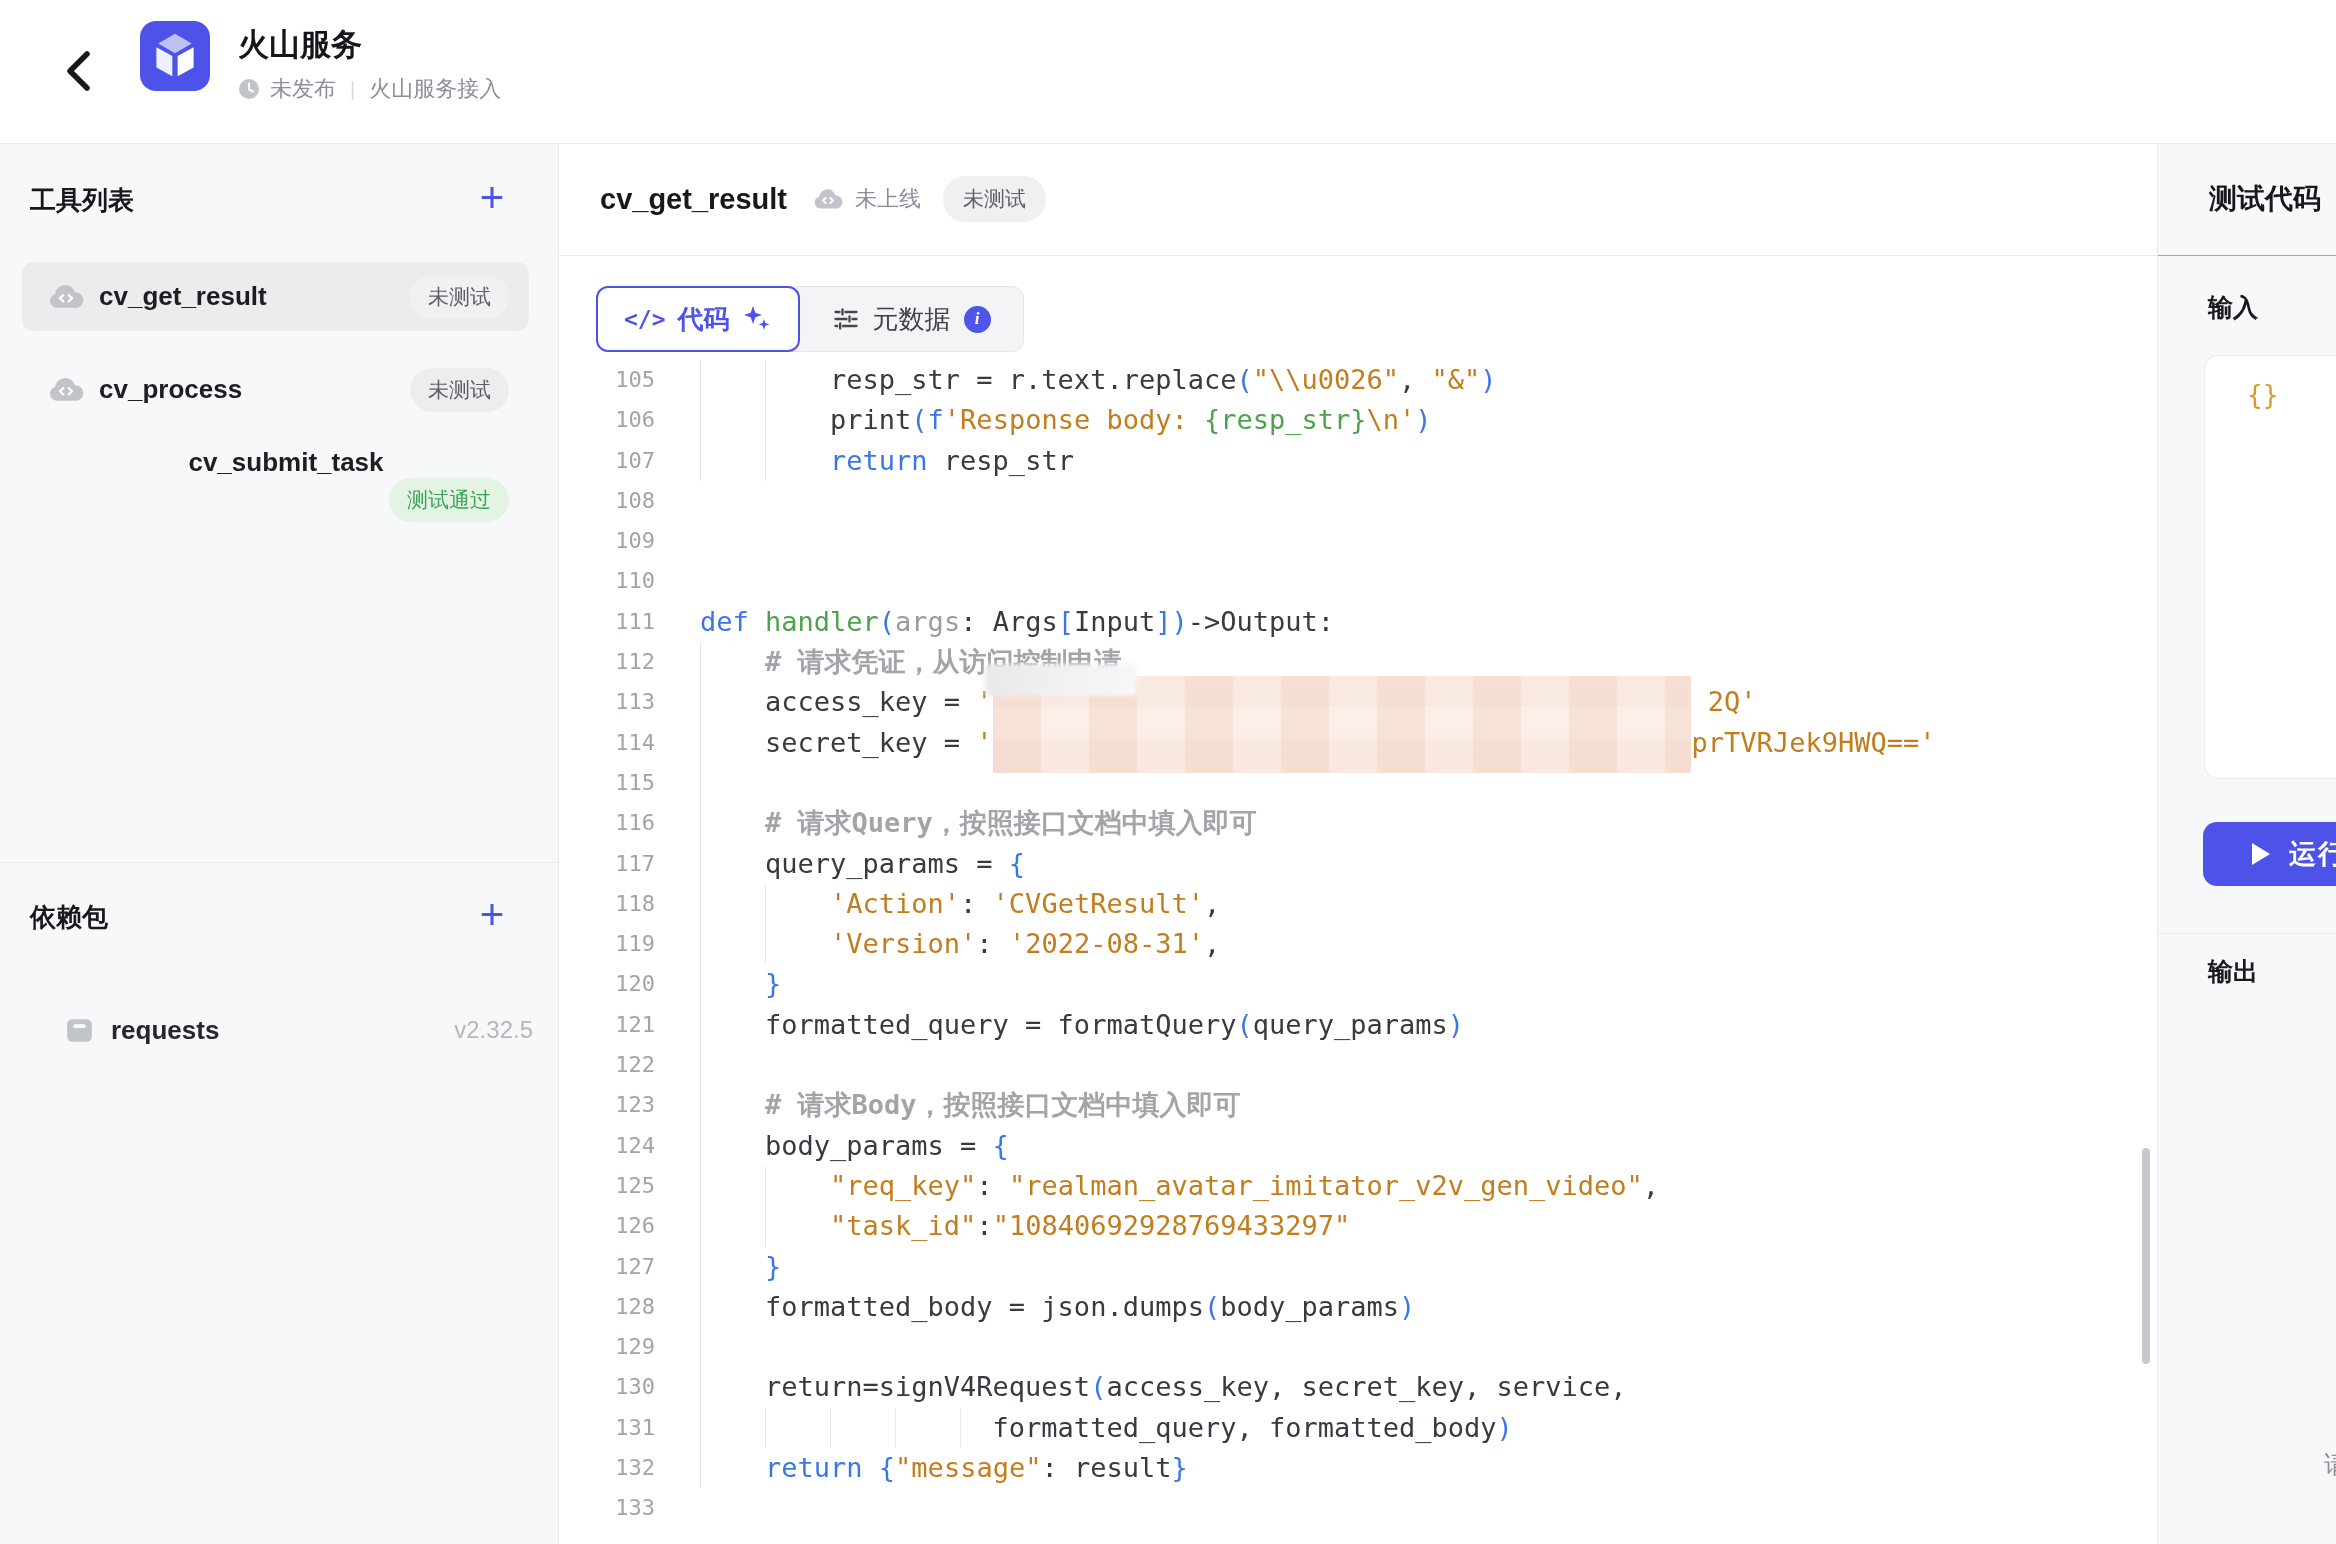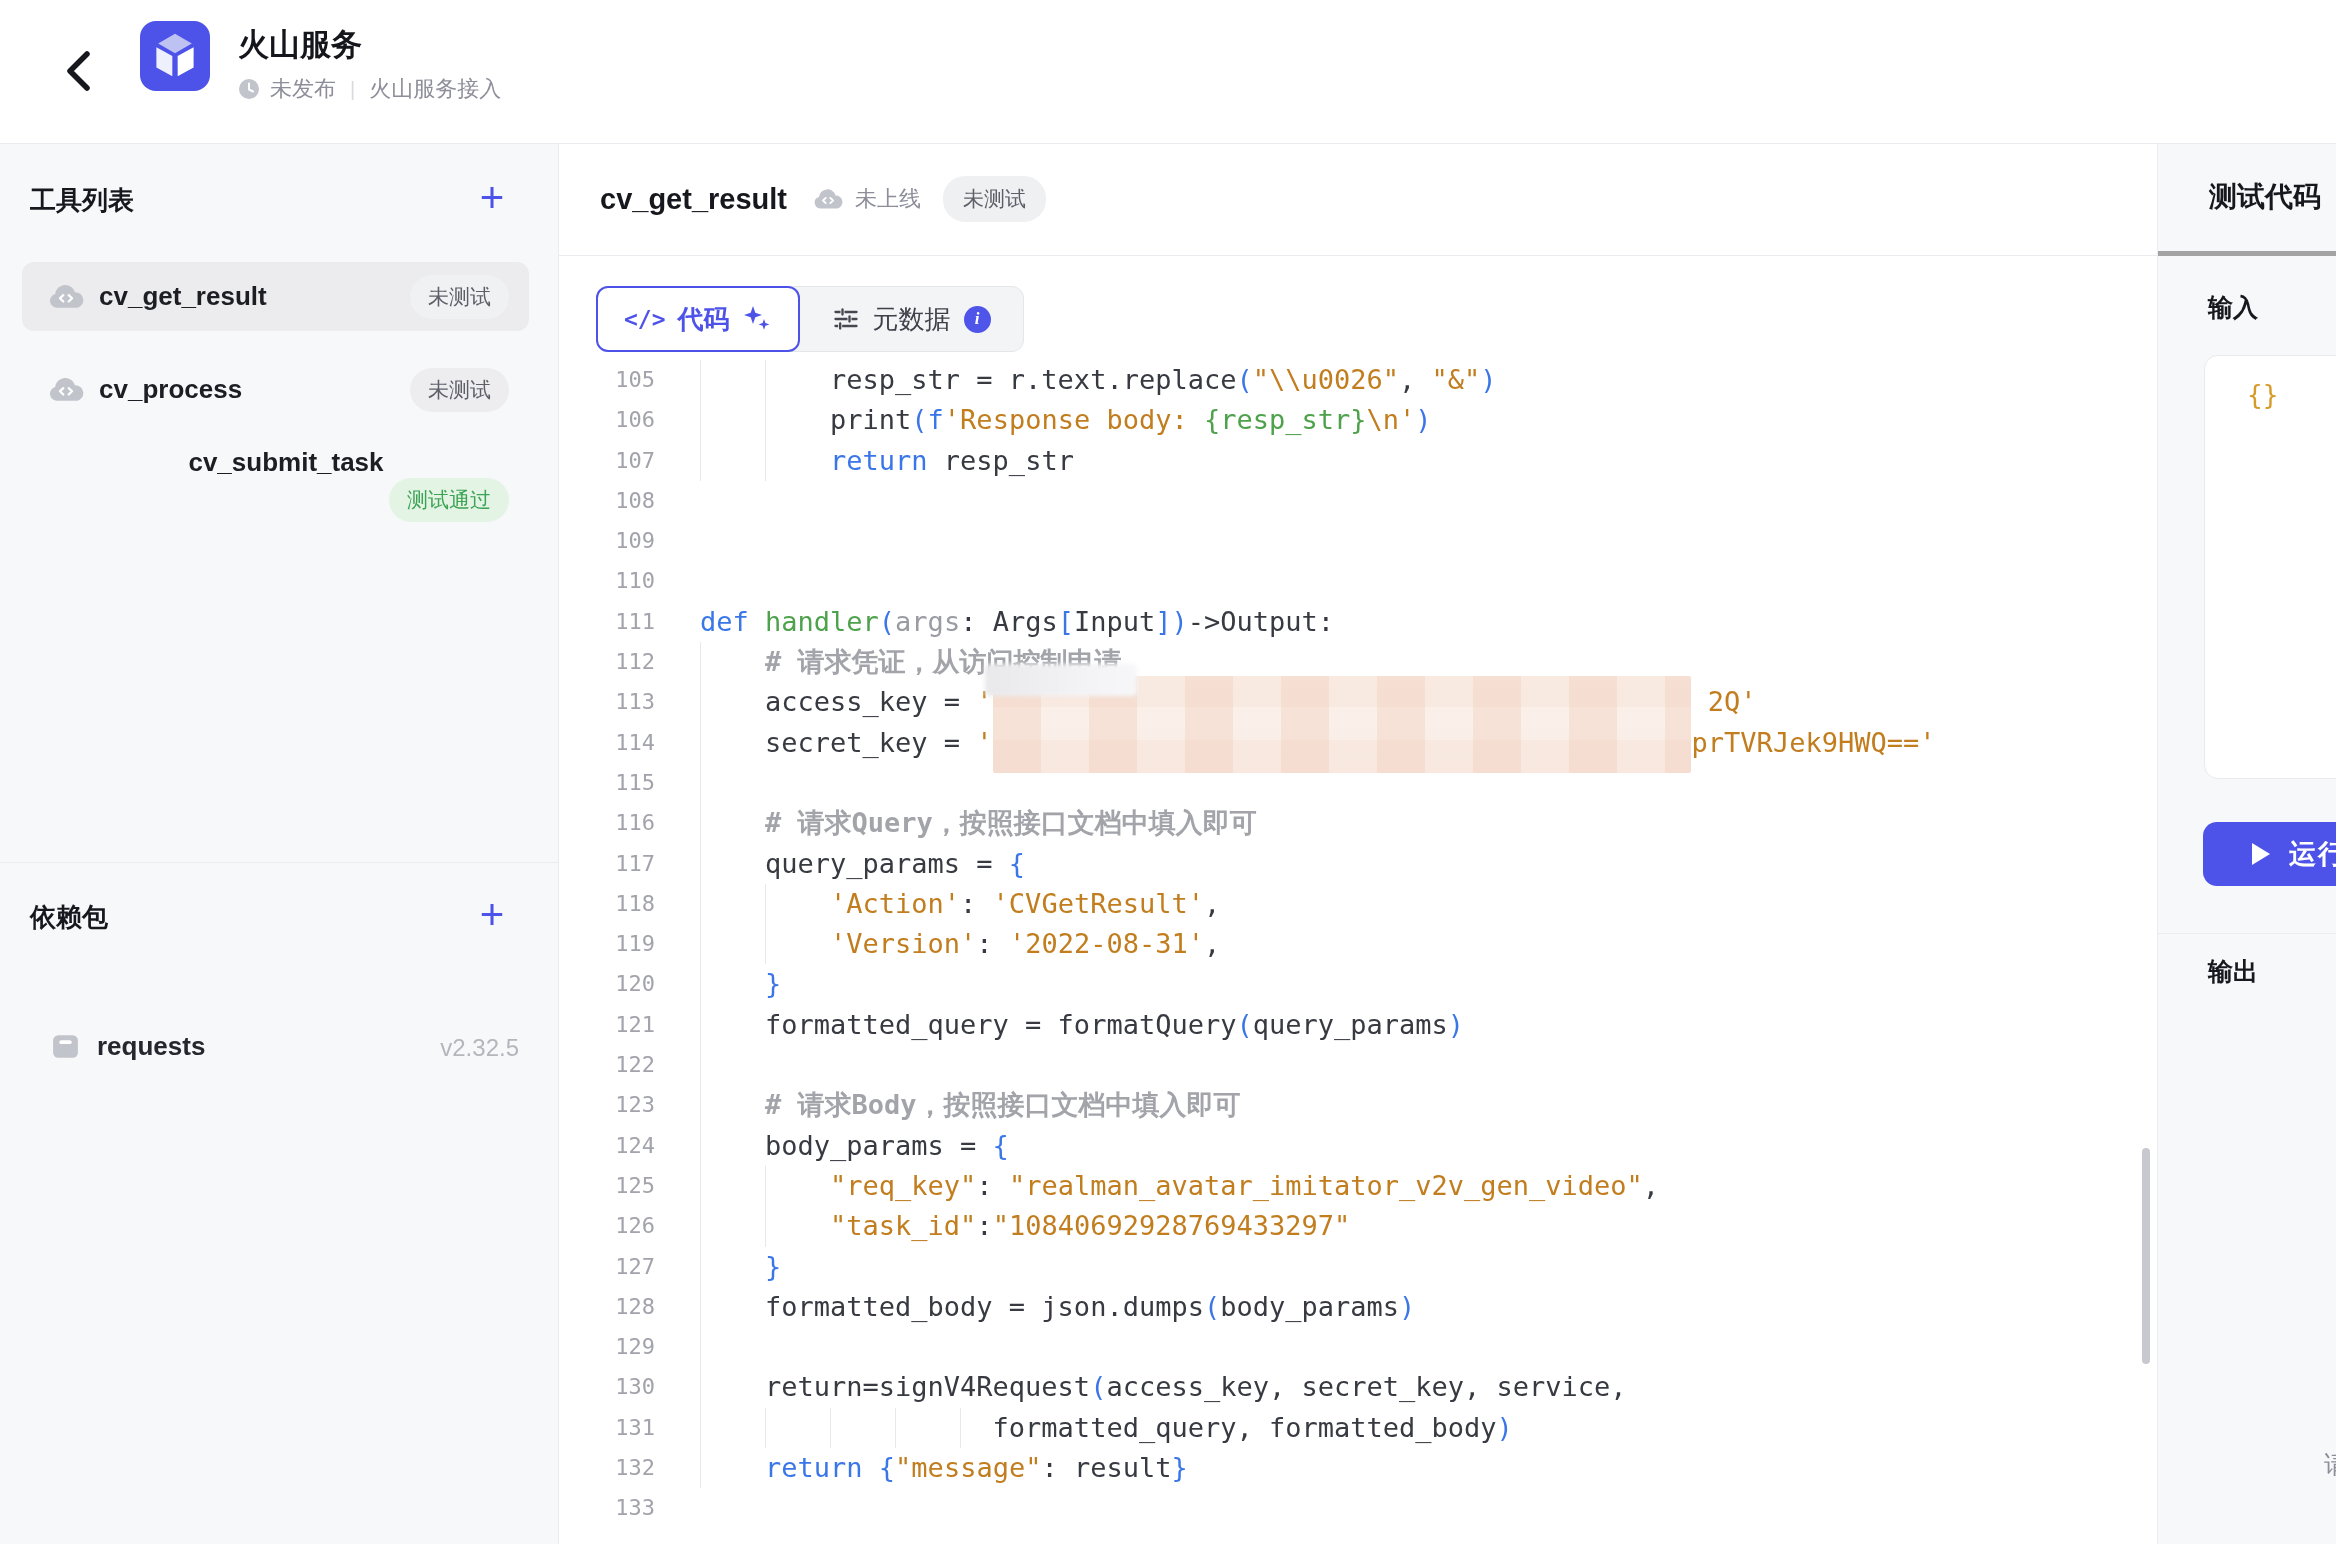--- a/index.html
+++ b/index.html
@@ -21,21 +21,21 @@
   .sec-title{font-size:26px;font-weight:700;color:#17181e;}
   .plus-btn{width:40px;height:40px;color:#4d53e8;font-size:42px;font-weight:300;line-height:38px;text-align:center;cursor:pointer;}
   .tool-item{left:22px;width:507px;height:69px;border-radius:12px;display:flex;align-items:center;padding:0 20px 0 26px;box-sizing:border-box;cursor:pointer;}
   .tool-item.selected{background:#ececee;}
   .tool-label{margin-left:15px;font-size:26px;font-weight:700;color:#1d1e24;}
   .badge{margin-left:auto;font-size:21px;padding:8px 18px;border-radius:22px;white-space:nowrap;}
   .badge-gray{background:#ededf0;color:#5d5e68;}
   .badge-gray-on-sel{background:#f0f1f3;color:#5d5e68;}
   .badge-green{background:#e3f4e5;color:#3da354;}
   .side-divider{left:0;width:559px;height:1px;background:#ececf0;}
-  .dep-item{left:24px;width:507px;height:64px;display:flex;align-items:flex-end;padding:0 12px 0 26px;box-sizing:border-box;}
+  .dep-item{left:38px;width:507px;height:64px;display:flex;align-items:center;padding:0 12px 0 26px;box-sizing:border-box;}
   .dep-label{margin-left:16px;font-size:26px;font-weight:600;color:#26272e;}
   .dep-version{margin-left:auto;font-size:24px;color:#b5b6bc;}
 
   
   .main{left:559px;top:143px;width:1598px;height:1401px;background:#fff;}
   .mhead{left:0;top:0;width:100%;height:113px;border-bottom:1px solid #ececf0;box-sizing:border-box;display:flex;align-items:center;padding-left:41px;}
   .mtitle{font-size:29px;font-weight:700;color:#17181e;}
   .mstatus{margin-left:12px;font-size:22px;color:#8d8e99;}
   .mbadge{margin-left:22px;font-size:21px;color:#5d5e67;background:#eef0f2;border-radius:22px;padding:9px 20px;}
   .mcloud{margin-left:26px;display:flex;align-items:center;}
@@ -64,21 +64,21 @@
   .redact-pink{left:993px;top:676px;width:698px;height:97px;z-index:4;border-radius:2px;
     background:
       repeating-linear-gradient(90deg, rgba(243,214,199,0.50) 0 48px, rgba(252,243,238,0.25) 48px 96px),
       repeating-linear-gradient(0deg, rgba(247,226,214,0.55) 0 33px, rgba(253,246,241,0.30) 33px 66px),
       linear-gradient(#f9ede6,#f6e7de);}
   .redact-gray{left:985px;top:664px;width:152px;height:32px;z-index:5;border-radius:4px;
     background:linear-gradient(90deg,#e9e9eb,#f4f4f6 70%,#f7f7f9);filter:blur(2px);}
 
   
   .rpanel{left:2157px;top:143px;width:179px;height:1401px;background:#f7f8fa;border-left:1px solid #ececf0;box-sizing:border-box;}
-  .rhead{left:0;top:0;width:100%;height:113px;border-bottom:5px solid #a3a3a3;box-sizing:border-box;display:flex;align-items:center;padding-left:51px;}
+  .rhead{left:0;top:0;width:100%;height:113px;border-bottom:1px solid #a3a3a3;box-sizing:border-box;display:flex;align-items:center;padding-left:51px;}
   .rtitle{font-size:28px;font-weight:700;color:#17181e;}
   .rlabel{font-size:25px;font-weight:700;color:#17181e;}
   .json-input{left:46px;top:212px;width:250px;height:424px;background:#fff;border:1.5px solid #e9eaee;border-radius:14px;box-sizing:border-box;cursor:text;}
   .json-brace{position:absolute;left:42px;top:24px;font-family:"DejaVu Sans Mono",monospace;font-size:26px;color:#d69a28;}
   .run-btn{left:45px;top:679px;width:250px;height:64px;border-radius:14px;background:#4d53e8;display:flex;align-items:center;padding-left:48px;gap:18px;box-sizing:border-box;cursor:pointer;}
   .run-label{color:#fff;font-size:27px;font-weight:600;letter-spacing:2px;white-space:nowrap;}
   .r-divider{left:0;width:179px;height:1px;background:#ececf0;}
   .clipped-ph{left:166px;top:1305px;font-size:25px;color:#8d8e99;white-space:nowrap;}
 </style>
 </head>

